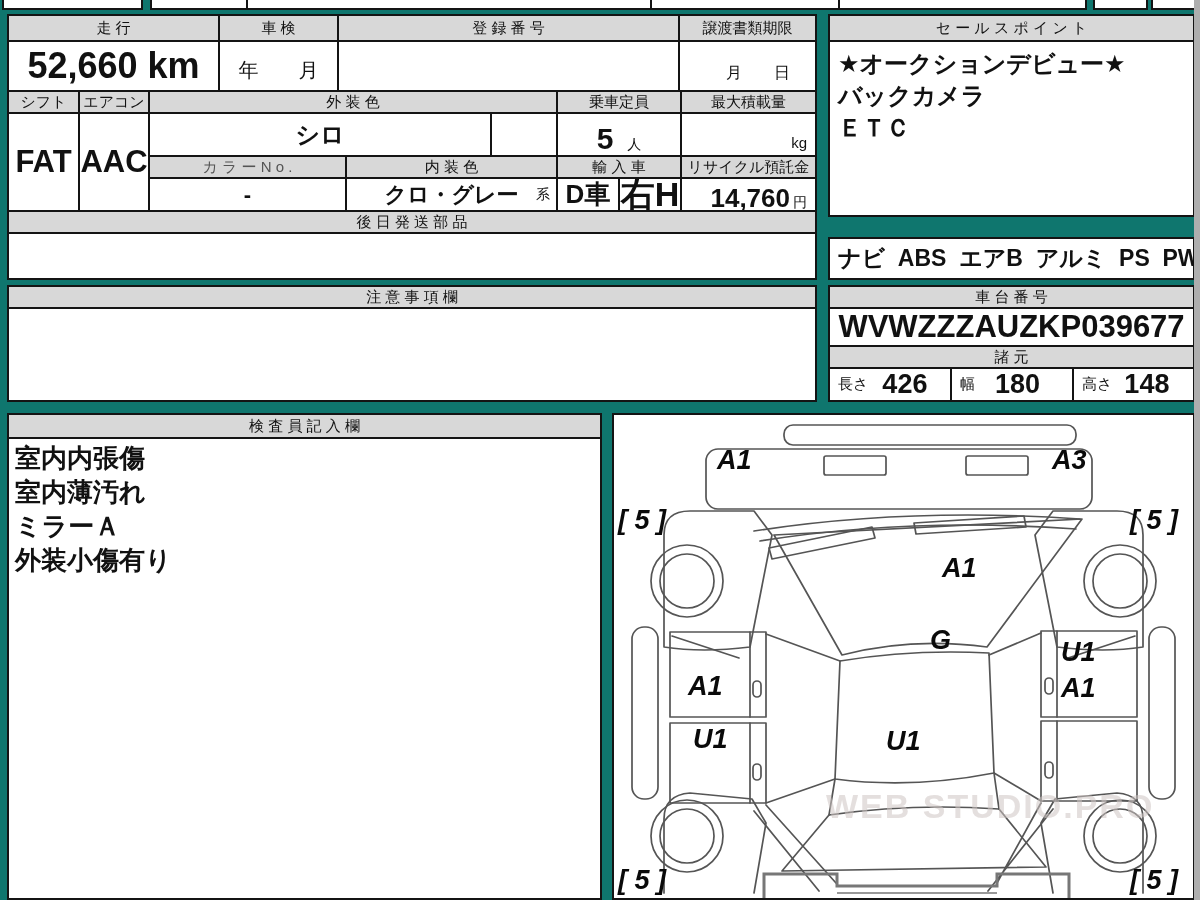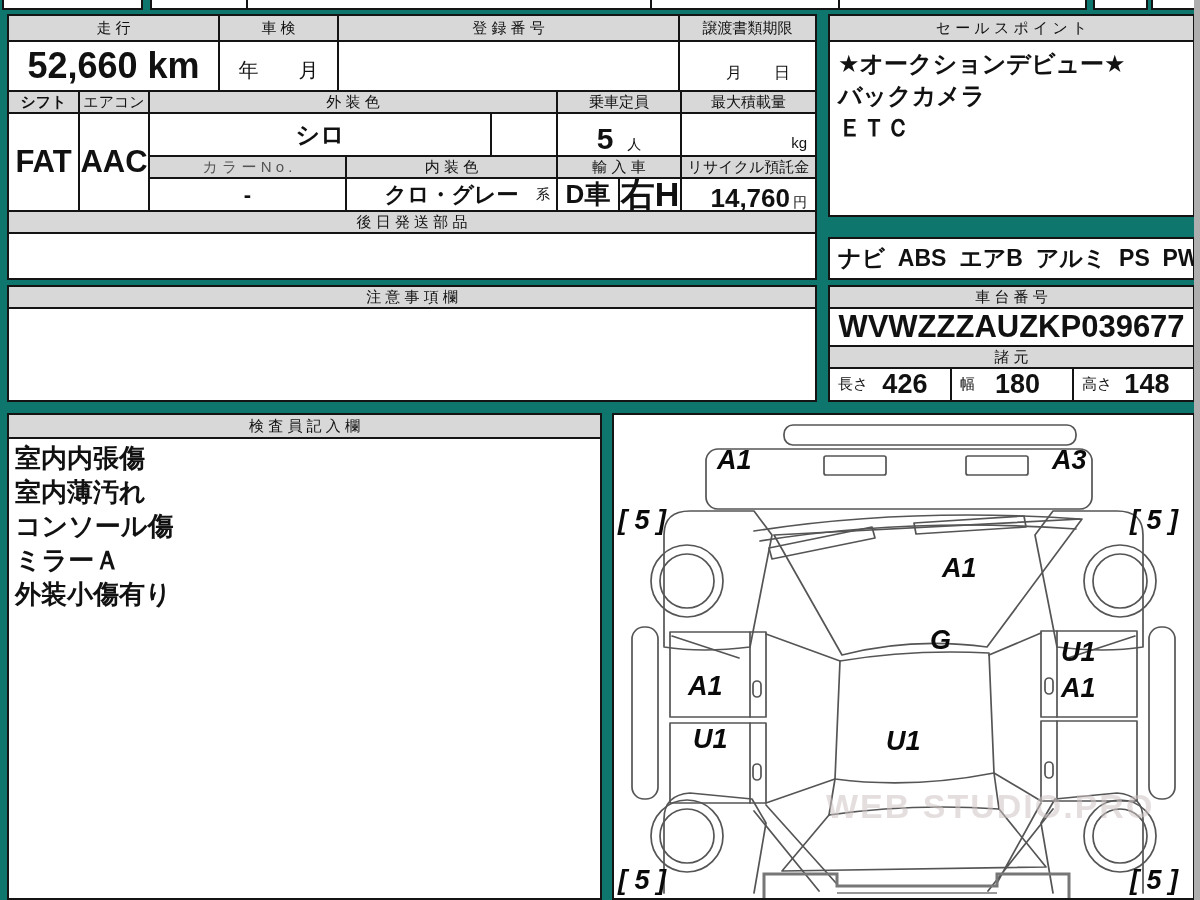--- a/index.html
+++ b/index.html
@@ -34,21 +34,21 @@
   <div class="hd" style="left:7px;top:14px;width:213px;height:28px;">走 行</div>
   <div class="hd" style="left:218px;top:14px;width:121px;height:28px;">車 検</div>
   <div class="hd" style="left:337px;top:14px;width:343px;height:28px;">登 録 番 号</div>
   <div class="hd" style="left:678px;top:14px;width:139px;height:28px;">譲渡書類期限</div>
 
   <div class="bx flex" style="left:7px;top:40px;width:213px;height:52px;align-items:center;justify-content:center;font-weight:bold;font-size:36px;">52,660 km</div>
   <div class="bx flex" style="left:218px;top:40px;width:121px;height:52px;align-items:flex-end;justify-content:center;padding-bottom:6px;font-size:20px;white-space:pre;">年　　月</div>
   <div class="bx" style="left:337px;top:40px;width:343px;height:52px;"></div>
   <div class="bx flex" style="left:678px;top:40px;width:139px;height:52px;align-items:flex-end;justify-content:flex-end;padding:0 25px 6px 0;font-size:16px;white-space:pre;">月　　日</div>
 
-  <div class="hd" style="left:7px;top:90px;width:73px;height:24px;font-weight:bold;">シフト</div>
+  <div class="hd" style="left:7px;top:90px;width:73px;height:24px;">シフト</div>
   <div class="hd" style="left:78px;top:90px;width:72px;height:24px;">エアコン</div>
   <div class="hd" style="left:148px;top:90px;width:410px;height:24px;">外 装 色</div>
   <div class="hd" style="left:556px;top:90px;width:126px;height:24px;">乗車定員</div>
   <div class="hd" style="left:680px;top:90px;width:137px;height:24px;">最大積載量</div>
 
   <div class="bx flex" style="left:7px;top:112px;width:73px;height:100px;align-items:center;justify-content:center;font-weight:bold;font-size:31px;">FAT</div>
   <div class="bx flex" style="left:78px;top:112px;width:72px;height:100px;align-items:center;justify-content:center;font-weight:bold;font-size:31px;">AAC</div>
 
   <div class="bx flex" style="left:148px;top:112px;width:344px;height:45px;align-items:center;justify-content:center;font-weight:bold;font-size:24px;">シロ</div>
   <div class="bx" style="left:490px;top:112px;width:68px;height:45px;"></div>
@@ -106,21 +106,20 @@
   </div>
   <div class="bx flex" style="left:1072px;top:367px;width:123px;height:35px;align-items:center;padding-left:8px;">
     <span class="unit" style="font-size:15px;">高さ</span>
     <span style="font-weight:bold;font-size:27px;margin-left:12px;">148</span>
   </div>
 
   <div class="hd" style="left:7px;top:413px;width:595px;height:26px;">検 査 員 記 入 欄</div>
   <div class="bx" style="left:7px;top:437px;width:595px;height:463px;padding:2px 6px;">
       <div class="note-line">室内内張傷</div>
       <div class="note-line">室内薄汚れ</div>
-      <div class="note-line">コンソール傷</div>
       <div class="note-line">ミラーＡ</div>
       <div class="note-line">外装小傷有り</div>
     </div>
 
   <div class="bx" style="left:612px;top:413px;width:583px;height:487px;">
     <svg width="579" height="483" viewBox="0 0 579 483" style="position:absolute;left:0;top:0;">
       <g fill="none" stroke="#555" stroke-width="1.7" stroke-linejoin="round" stroke-linecap="round">
 
         <rect x="170" y="10" width="292" height="20" rx="9"></rect>
 

